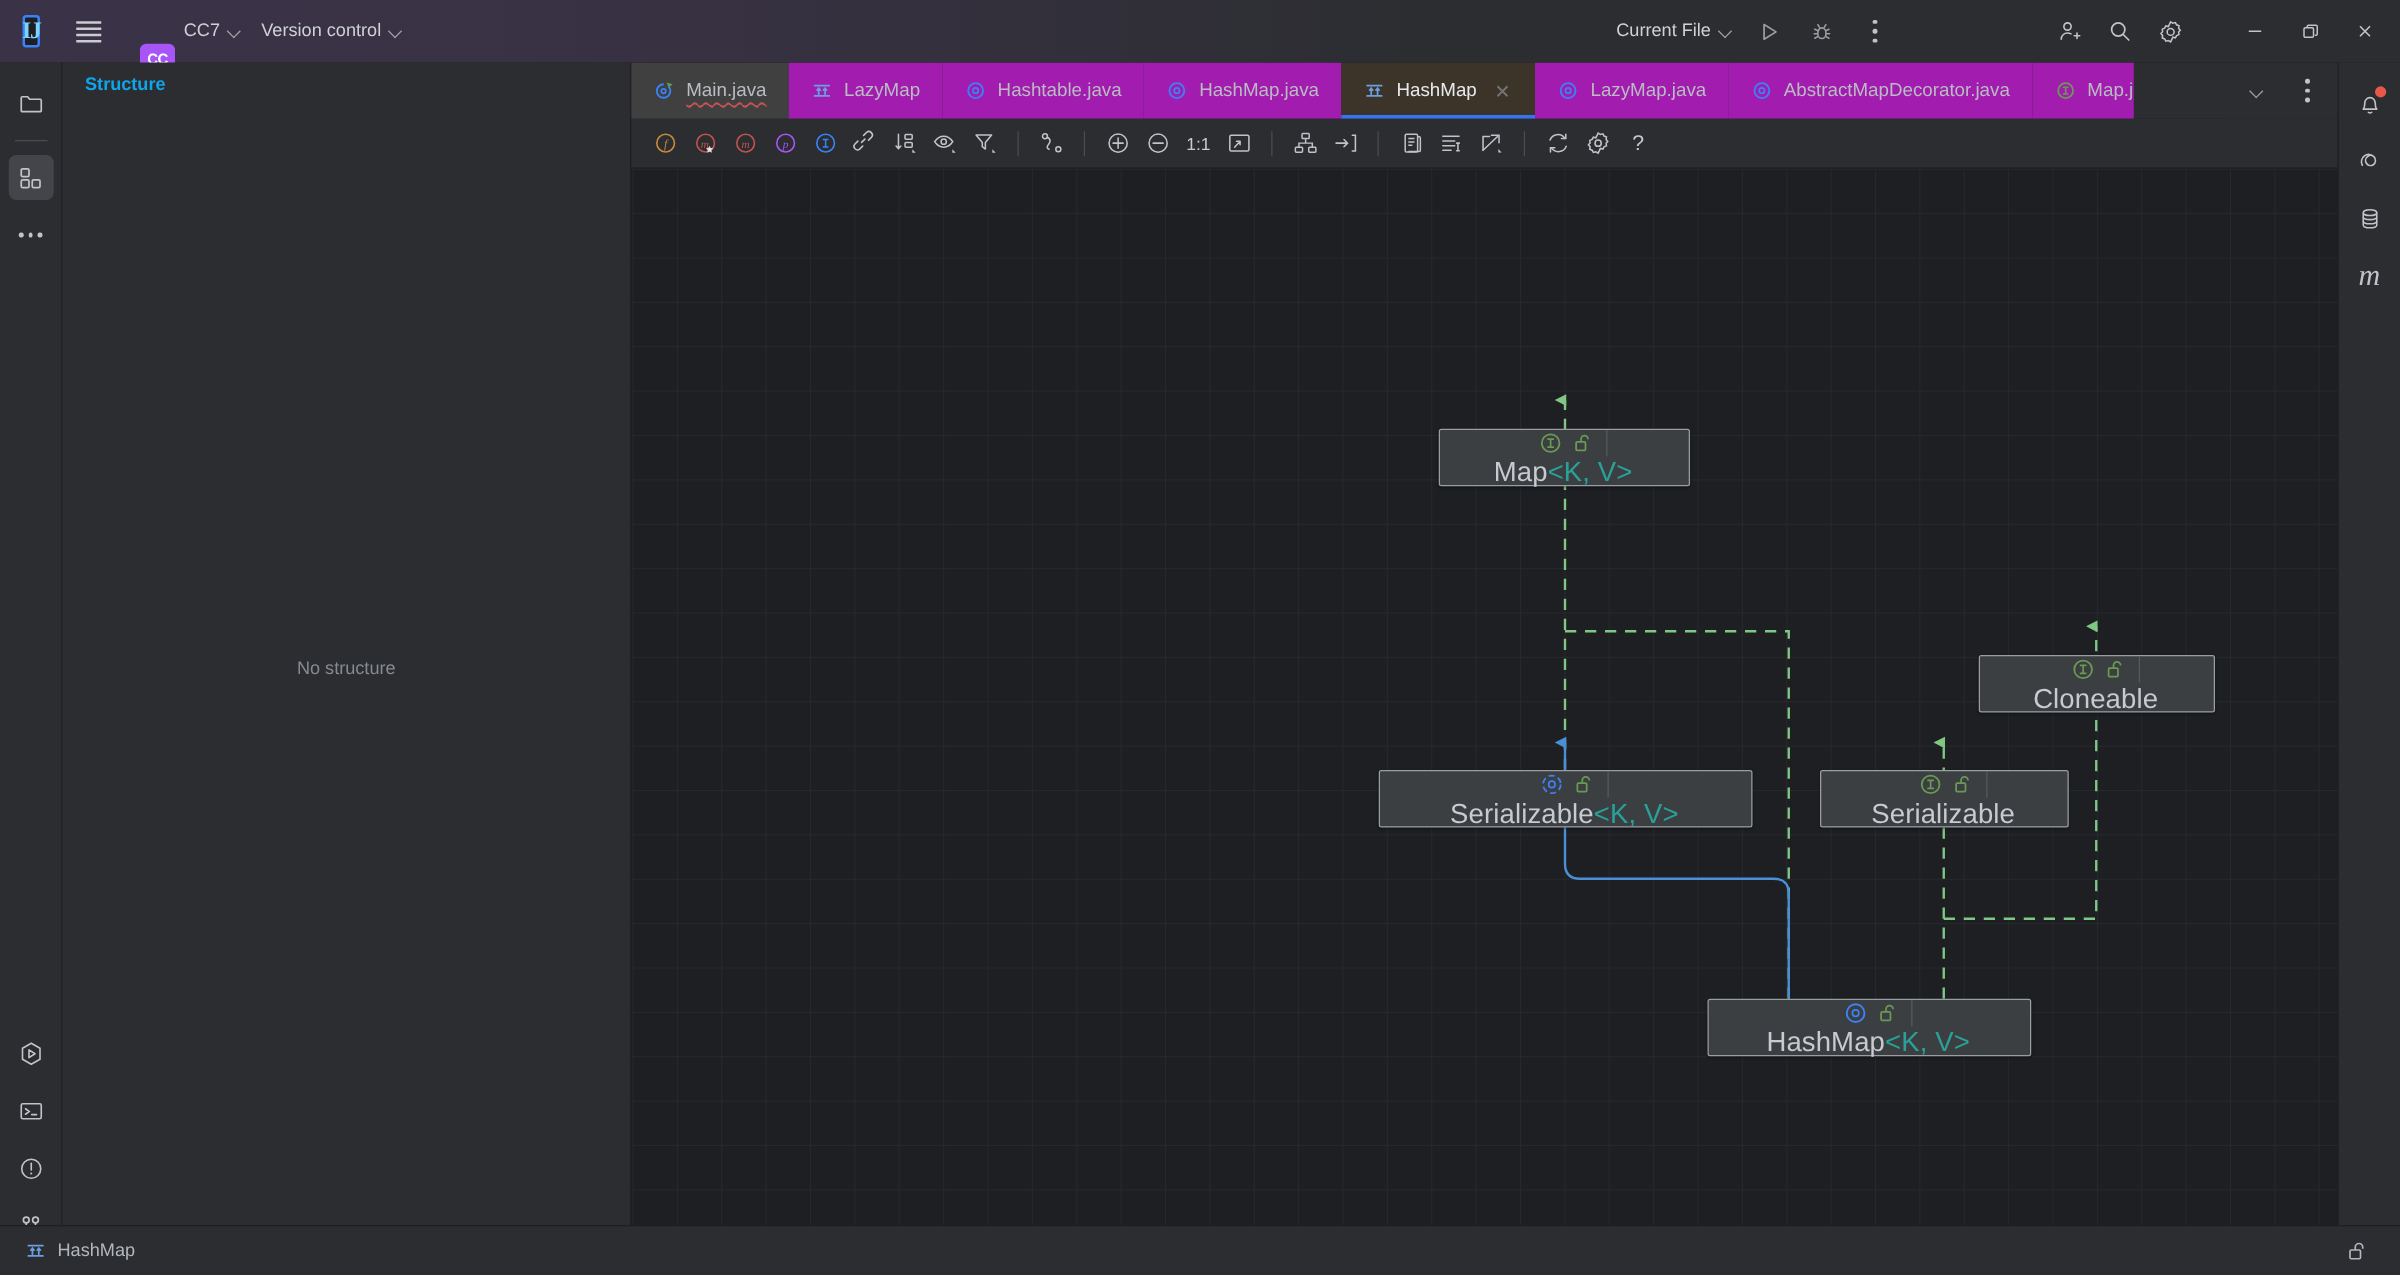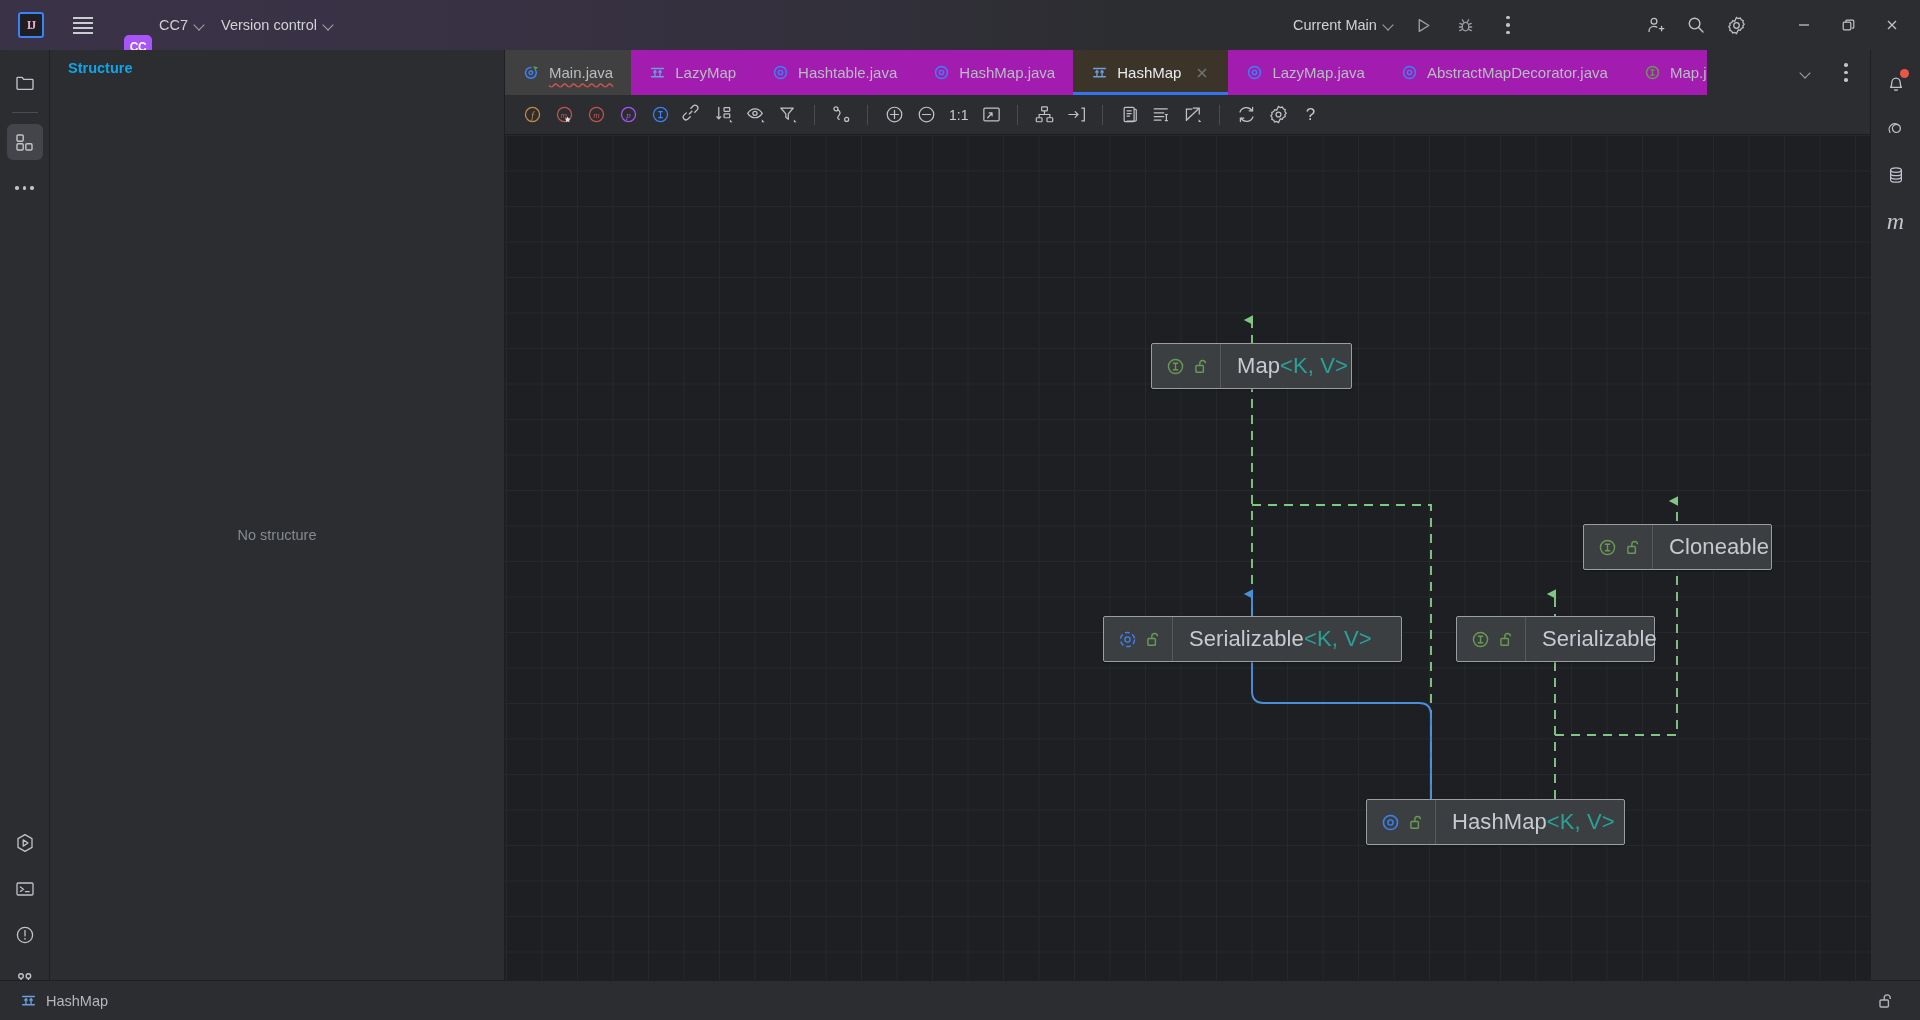--- a/index.html
+++ b/index.html
@@ -13,24 +13,24 @@
   #app { position: relative; width: 1920px; height: 1020px; }
 
   
   .titlebar {
     position: absolute; left:0; top:0; width:1920px; height:50px;
     background: linear-gradient(90deg, #3a3246 0%, #393144 22%, #33303c 42%, #2b2d30 60%, #2b2d30 100%);
     display: flex; align-items: center;
   }
   .tb-left { display:flex; align-items:center; height:50px; padding-left: 10px; gap: 0px; }
   .ij-logo {
-    width:26px; height:26px; margin: 0 12px 0 8px;
+    width:14px; height:26px; margin: 0 12px 0 8px;
     border: 2px solid #3b82f6; border-radius:3px;
     background:#1e1f22; display:flex; align-items:center; justify-content:center;
-    font-size: 12px; font-weight:bold; color:#f9a8d4; letter-spacing:-1px;
+    font-size: 19px; font-weight:bold; color:#7dd3fc; letter-spacing:-1px;
     font-family:"Liberation Serif", serif;
   }
   .burger { width:34px; height:34px; display:flex; flex-direction:column;
             justify-content:center; align-items:center; gap:3px; margin: 0 16px 0 10px; cursor:pointer;}
   .burger i { display:block; width:20px; height:2px; background:#c9ccd1; }
   .proj-chip {
     width:28px; height:24px; border-radius:5px; background:#a855f7;
     display:flex; align-items:center; justify-content:center;
     font-size:12px; font-weight:bold; color:#fff; font-family:"Liberation Sans", sans-serif;
     letter-spacing:-0.5px;
@@ -128,21 +128,21 @@
     background-position: 1px 0px;
     overflow:hidden;
   }
   .yfiles {
     position:absolute; left:18px; bottom:16px; font-size:14.5px; color:#37393e;
   }
 
   .node {
     position:absolute; display:flex; align-items:center;
     background:#3c3f41; border:1px solid #9a9ea3; border-radius:2px;
-    height:46px; padding:0; box-shadow: 0 1px 2px rgba(0,0,0,.35);
+    height:46px; padding:0; box-shadow: 0 1px 2px rgba(0,0,0,.35); flex-direction: column;
   }
   .node .nicons {
     display:flex; align-items:center; gap:8px; padding: 0 11px 0 13px;
     height:100%; border-right:1px solid #57595c;
   }
   .node .ntext {
     padding: 0 18px 0 16px; font-size:22px; color:#c7cad0;
     font-family:"Liberation Sans", sans-serif; white-space:nowrap; letter-spacing:0.1px;
   }
   .node .ntext .g { color:#2aa198; }
@@ -187,21 +187,21 @@
         <span class="chev"></span>
       </div>
       <div class="tb-item">
         <span>Version control</span>
         <span class="chev"></span>
       </div>
     </div>
 
     <div class="tb-center">
       <div class="tb-item">
-        <span>Current Main</span>
+        <span>Current File</span>
         <span class="chev"></span>
       </div>
       <div class="ic-btn">
         <svg width="17" height="17" viewBox="0 0 16 16">
             <path d="M4 2.5 L13 8 L4 13.5 Z" fill="none" stroke="#9a9ea3" stroke-width="1.3" stroke-linejoin="round"></path>
           </svg>
       </div>
       <div class="ic-btn">
         <svg width="17" height="17" viewBox="0 0 16 16" stroke="#9a9ea3" stroke-width="1.2" fill="none" stroke-linecap="round">
           <ellipse cx="8" cy="9" rx="3.1" ry="4"></ellipse>

